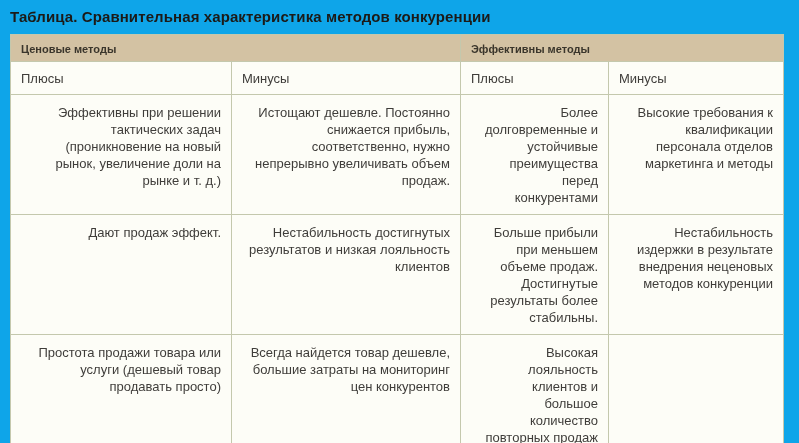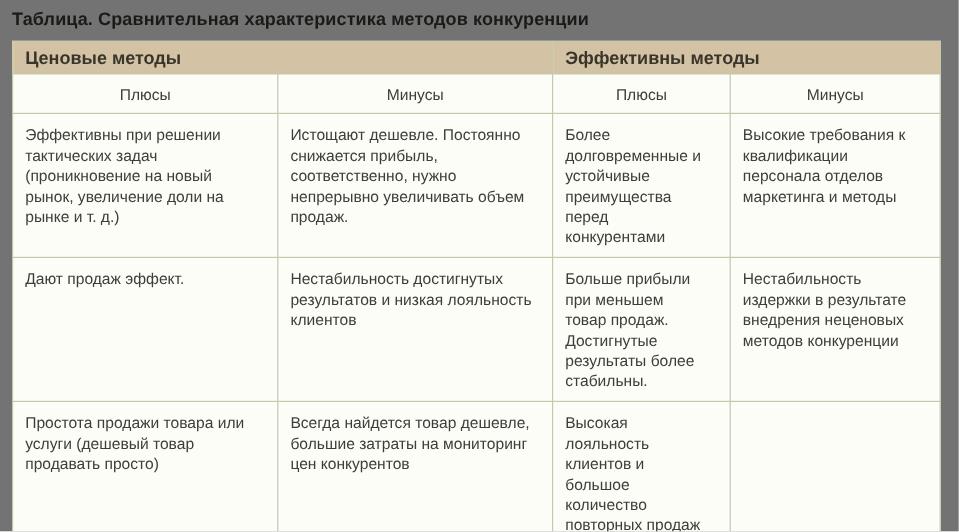--- a/index.html
+++ b/index.html
@@ -1,21 +1,21 @@
 <!DOCTYPE html>
 <html><head>
 <meta charset="utf-8">
 <style>
   html, body { margin: 0; padding: 0; background: #ffffff; }
   body { font-family: "Liberation Sans", sans-serif; }
   .page {
     width: 799px;
     height: 443px;
     overflow: hidden;
-    background: #737373;
+    background: #0ea5e9;
     box-sizing: border-box;
   }
   .doc-title {
     margin: 0;
     padding: 8px 10px 9px 10px;
     font-size: 15px;
     font-weight: bold;
     color: #1c1a17;
     letter-spacing: 0.1px;
   }
@@ -27,41 +27,41 @@
     background: #fdfdf7;
   }
   table.cmp th, table.cmp td {
     border: 1px solid #c4c8ad;
     box-sizing: border-box;
   }
   .group-th {
     background: #d3c2a3;
     color: #3a352b;
     font-weight: bold;
-    font-size: 15px;
+    font-size: 11px;
     text-align: left;
     vertical-align: middle;
     padding: 5px 10px 4px 10px;
     height: 27px;
   }
   .col-th {
     background: #fdfdf7;
     color: #3f3d3a;
     font-weight: normal;
     font-size: 13px;
-    text-align: center;
+    text-align: left;
     vertical-align: middle;
     padding: 6px 10px;
     height: 33px;
   }
   .cell {
     color: #3f3d3a;
     font-size: 13px;
     line-height: 17px;
-    text-align: left;
+    text-align: right;
     vertical-align: top;
     padding: 9px 10px 8px 10px;
     white-space: pre-line;
   }
   tr.row-1 { height: 110px; }
   tr.row-2 { height: 114px; }
   tr.row-3 { height: 109px; }
 </style>
 </head>
 <body>
@@ -112,21 +112,21 @@
 маркетинга и методы</td>
       </tr>
 
       <tr class="row-2">
         <td class="cell">Дают продаж эффект.</td>
         <td class="cell">Нестабильность достигнутых
 результатов и низкая лояльность
 клиентов</td>
         <td class="cell">Больше прибыли
 при меньшем
-товар продаж.
+объеме продаж.
 Достигнутые
 результаты более
 стабильны.</td>
         <td class="cell">Нестабильность
 издержки в результате
 внедрения неценовых
 методов конкуренции</td>
       </tr>
 
       <tr class="row-3">

